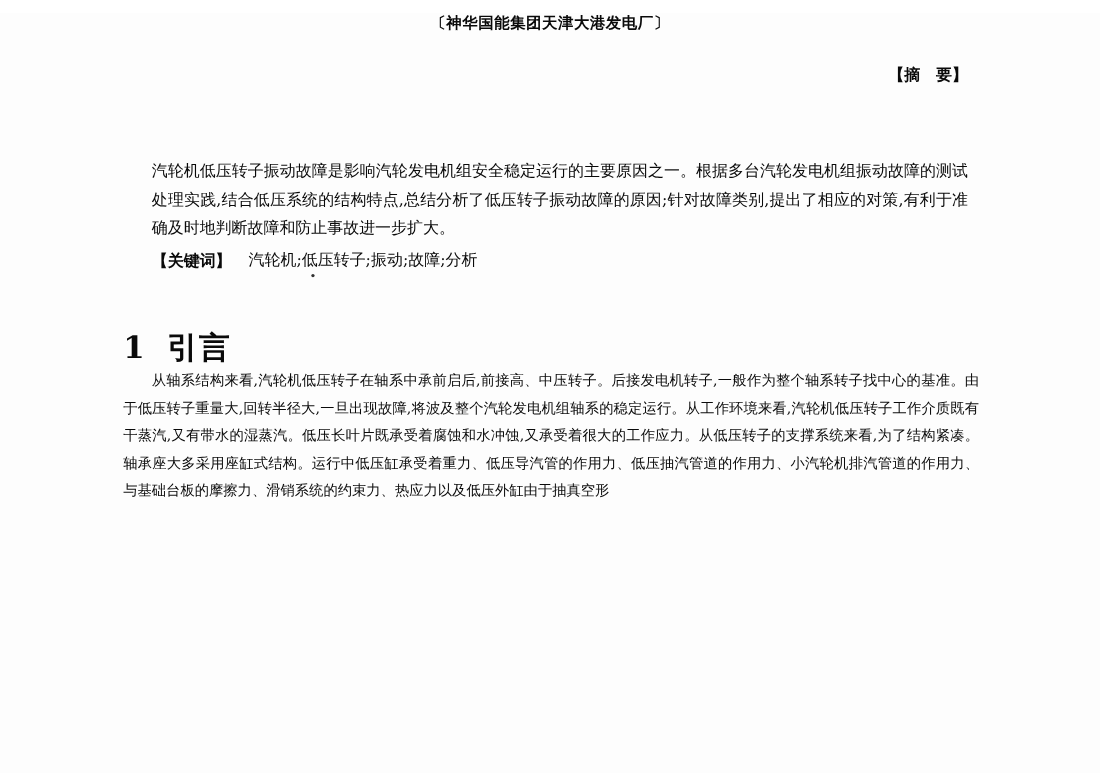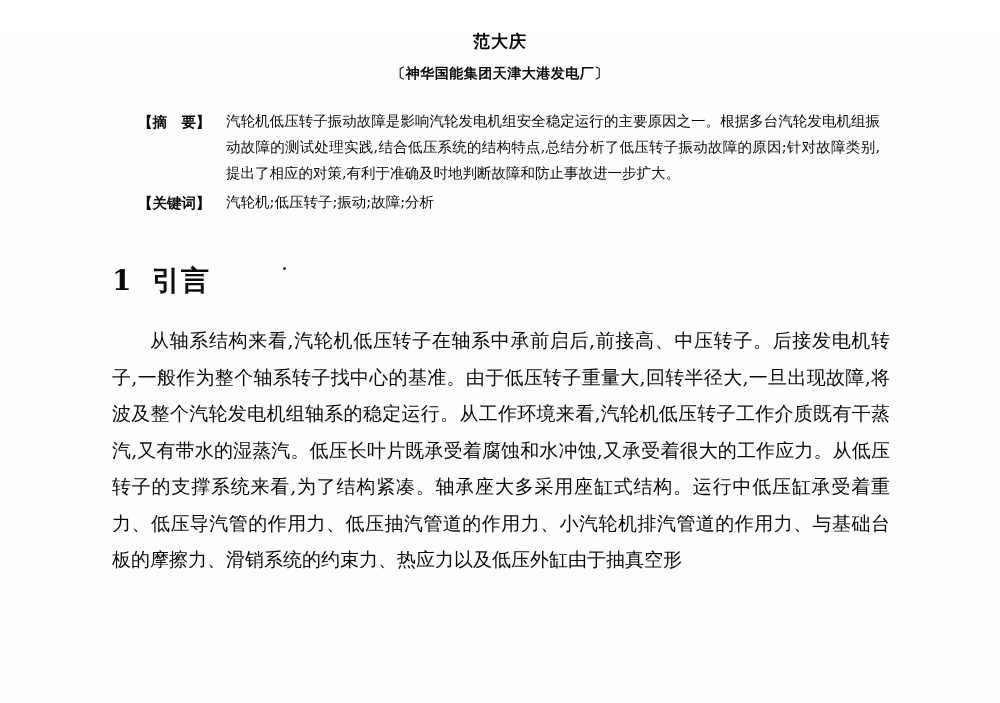--- a/index.html
+++ b/index.html
@@ -44,23 +44,24 @@
     font-weight: bold;
     letter-spacing: 0.5px;
   }
   .abstract-block {
     margin-top: 26px;
     padding-left: 38px;
     padding-right: 20px;
   }
   .abs-row {
     display: flex;
-    align-items: flex-start;
+    align-items: flex-end;
     font-size: 14.5px;
     line-height: 1.78;
+    flex-direction: column;
   }
   .abs-label {
     flex: 0 0 88px;
     font-weight: bold;
     letter-spacing: 0px;
     white-space: nowrap;
   }
   .abs-text {
     flex: 1 1 auto;
     text-align: justify;
@@ -78,24 +79,23 @@
     padding-left: 12px;
     font-size: 28px;
     font-weight: bold;
     letter-spacing: 1px;
   }
   .section-num {
     display: inline-block;
     width: 40px;
   }
   .body-text {
-    margin-top: 22px;
     padding-left: 12px;
     padding-right: 10px;
-    font-size: 19px;
+    font-size: 13px;
     line-height: 1.92;
     text-align: justify;
     text-justify: inter-ideograph;
     text-indent: 2em;
   }
   .dot-mark {
     position: absolute;
     left: 283px;
     top: 237px;
     width: 3px;
@@ -103,21 +103,20 @@
     background: #333;
     border-radius: 50%;
   }
 </style>
 </head>
 <body>
 
 <div class="page">
 
 
-  <div class="author">范大庆</div>
 
   <div class="dot-mark"></div>
 
   <div class="affiliation">〔神华国能集团天津大港发电厂〕</div>
 
   <div class="abstract-block">
     <div class="abs-row">
       <div class="abs-label">【摘　要】</div>
       <div class="abs-text">汽轮机低压转子振动故障是影响汽轮发电机组安全稳定运行的主要原因之一。根据多台汽轮发电机组振动故障的测试处理实践,结合低压系统的结构特点,总结分析了低压转子振动故障的原因;针对故障类别,提出了相应的对策,有利于准确及时地判断故障和防止事故进一步扩大。</div>
     </div>

